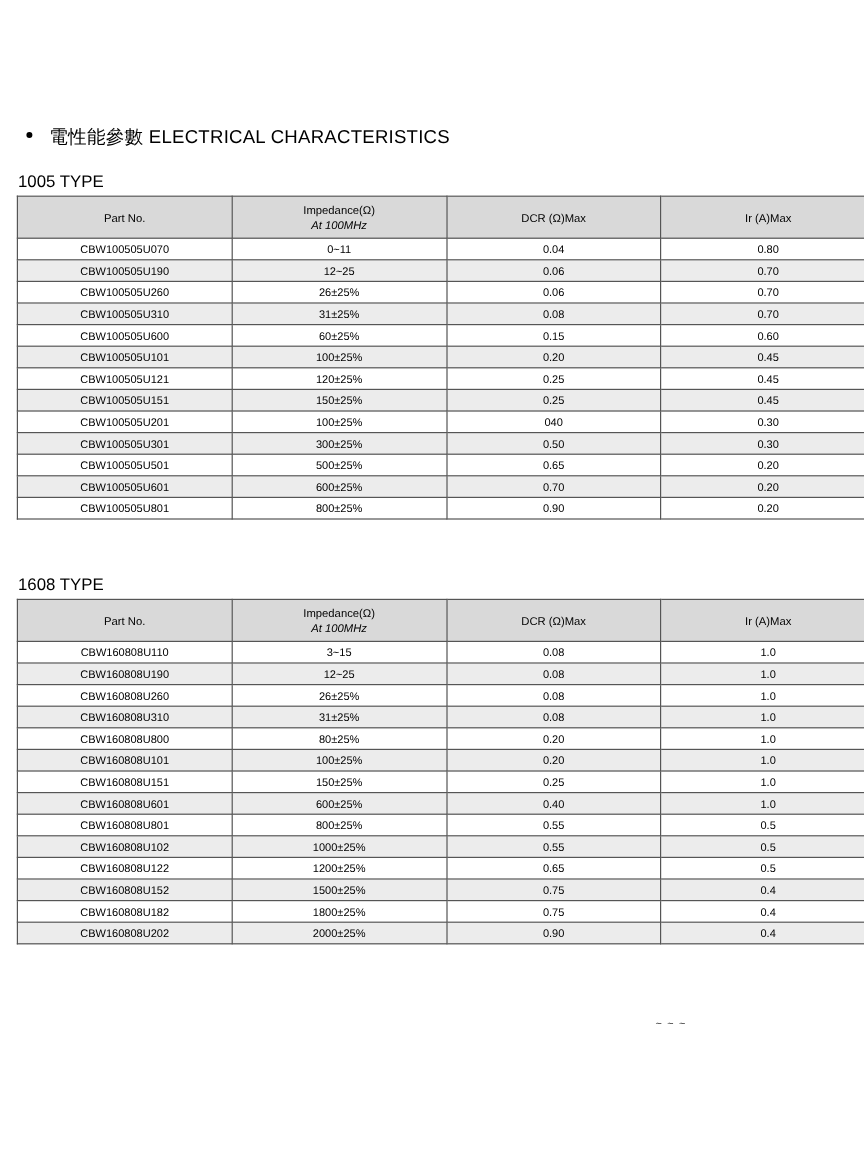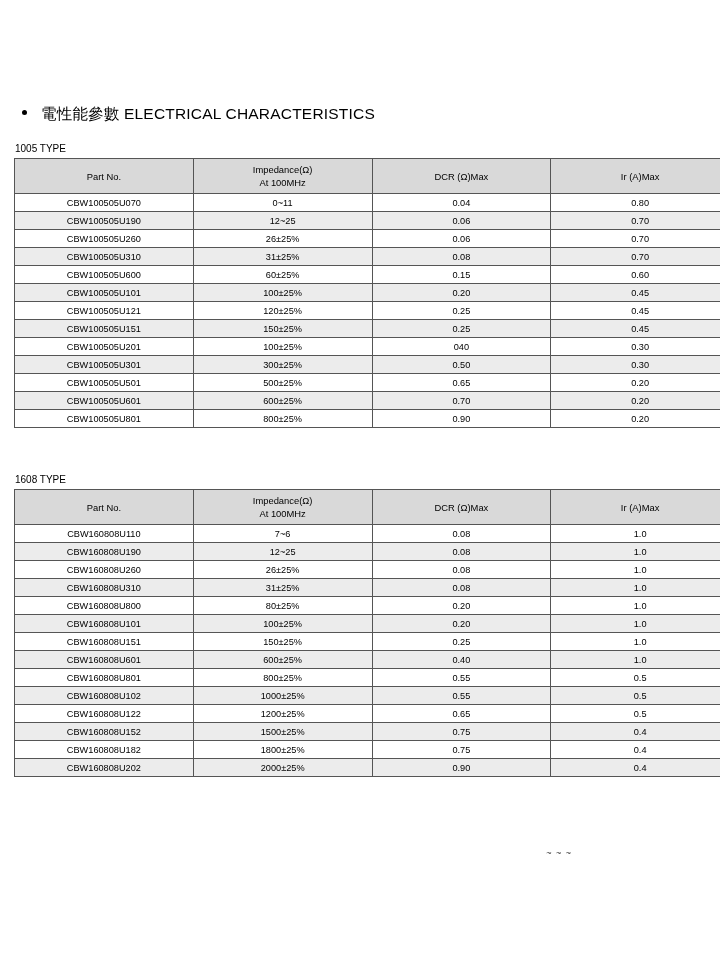--- a/index.html
+++ b/index.html
@@ -43,21 +43,21 @@
     margin-left: 8px;
     margin-right: 6px;
     position: relative;
     top: -4px;
   }
   .heading-text {
     font-size: 15.5px;
     white-space: nowrap;
   }
   .table-label {
-    font-size: 10px;
+    font-size: 14px;
     margin-top: 18px;
     margin-bottom: 4px;
     padding-left: 1px;
   }
   table.spec {
     border-collapse: collapse;
     width: 716px;
     table-layout: fixed;
     font-size: 9.2px;
   }
@@ -80,20 +80,21 @@
   }
   table.spec tbody tr:nth-child(odd) td {
     background: #ffffff;
   }
   .col-part { width: 25%; }
   .col-imp  { width: 25%; }
   .col-dcr  { width: 25%; }
   .col-ir   { width: 25%; }
   .hdr-line2 {
     display: block;
+    font-style: italic;
   }
   .gap-block {
     height: 28px;
   }
   .footer-mark {
     position: absolute;
     right: 148px;
     top: 848px;
     font-size: 9px;
     letter-spacing: 1px;
@@ -230,21 +231,21 @@
           <span>DCR (Ω)Max</span>
         </th>
         <th class="col-ir">
           <span>Ir (A)Max</span>
         </th>
       </tr>
     </thead>
     <tbody id="body-1608">
         <tr>
           <td>CBW160808U110</td>
-          <td>7~6</td>
+          <td>3~15</td>
           <td>0.08</td>
           <td>1.0</td>
         </tr>
         <tr>
           <td>CBW160808U190</td>
           <td>12~25</td>
           <td>0.08</td>
           <td>1.0</td>
         </tr>
         <tr>

